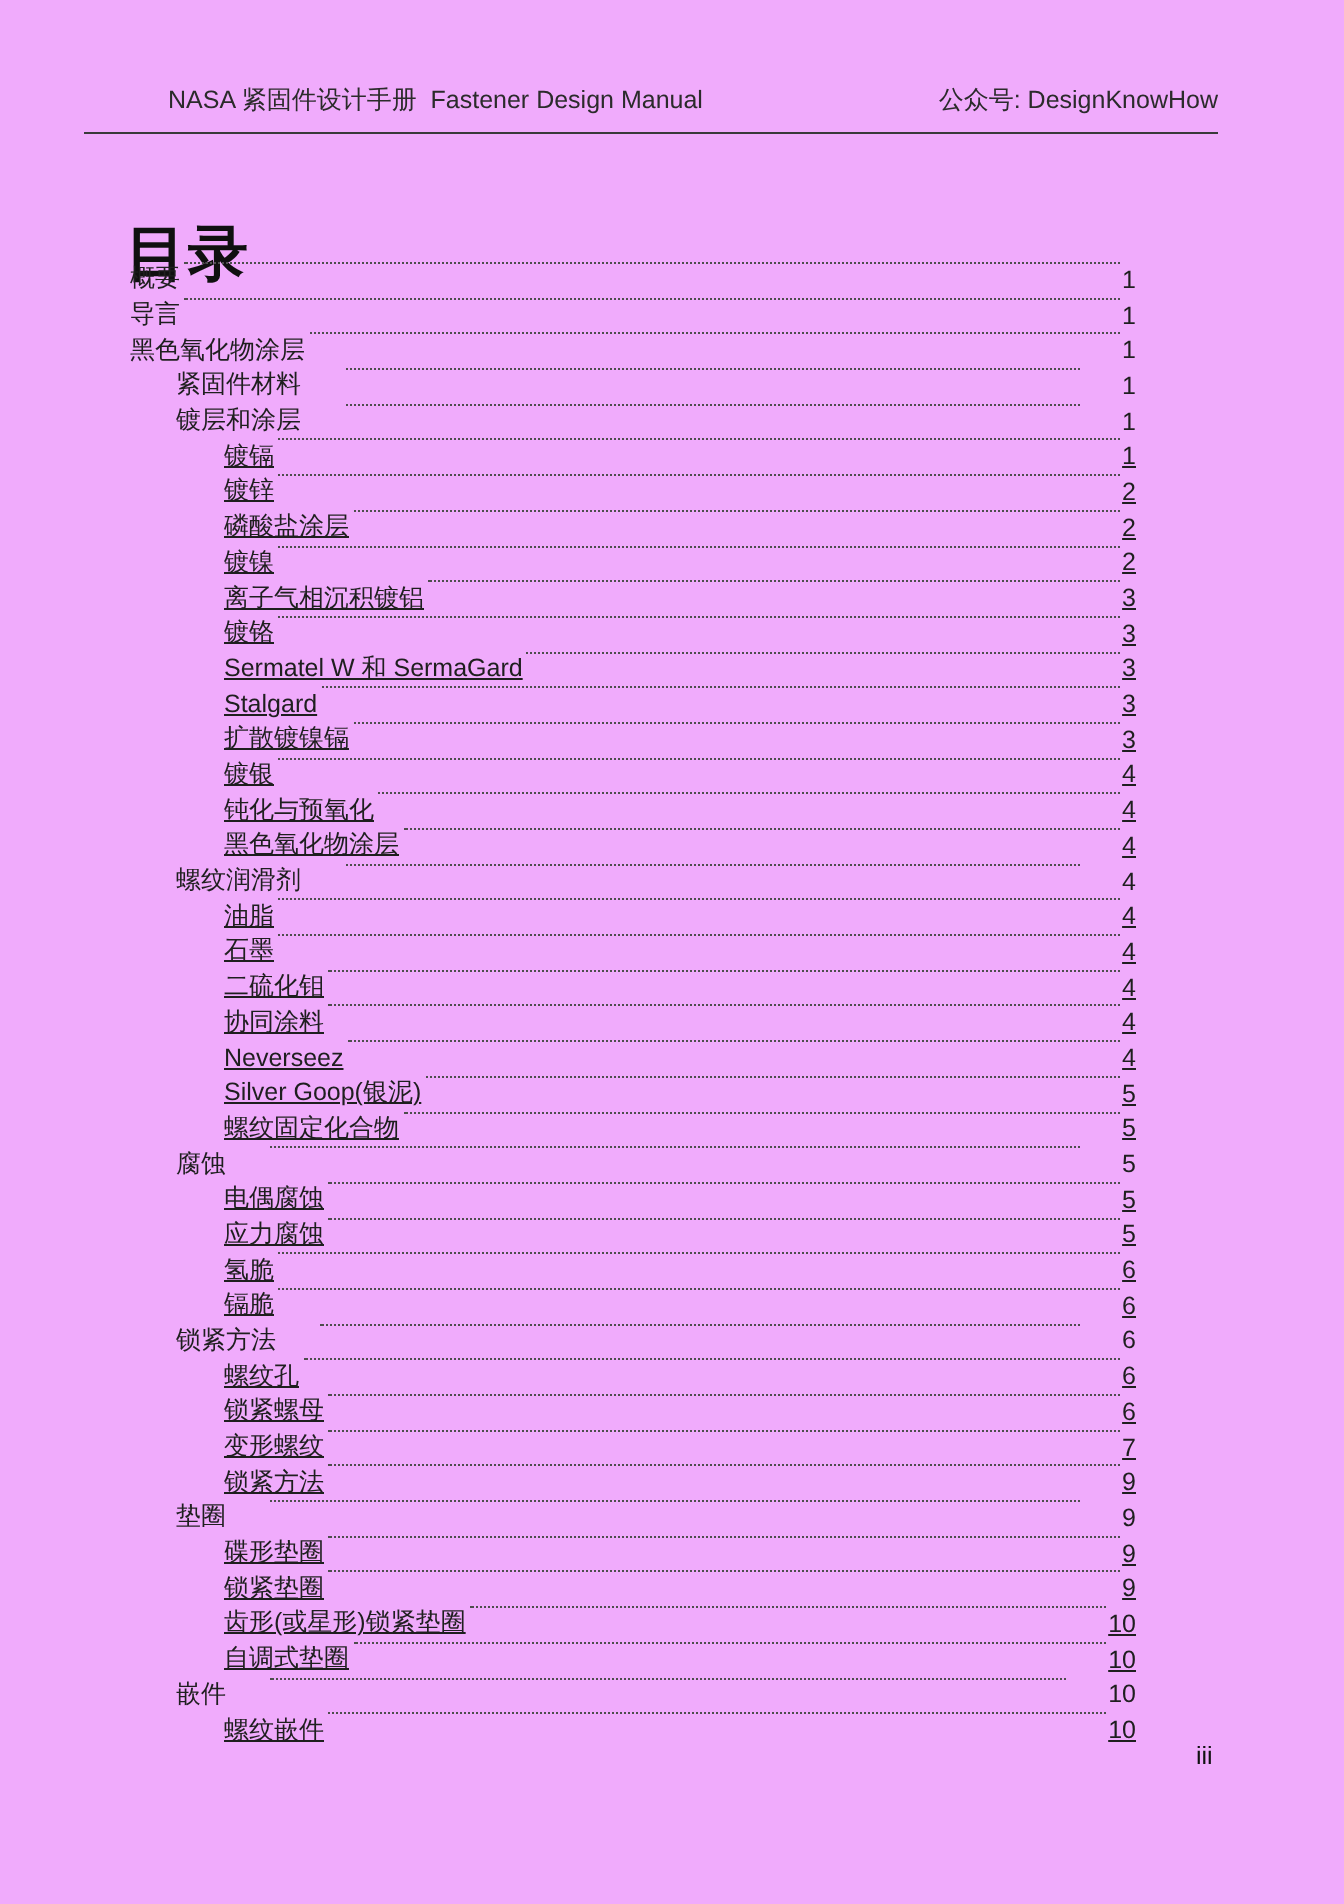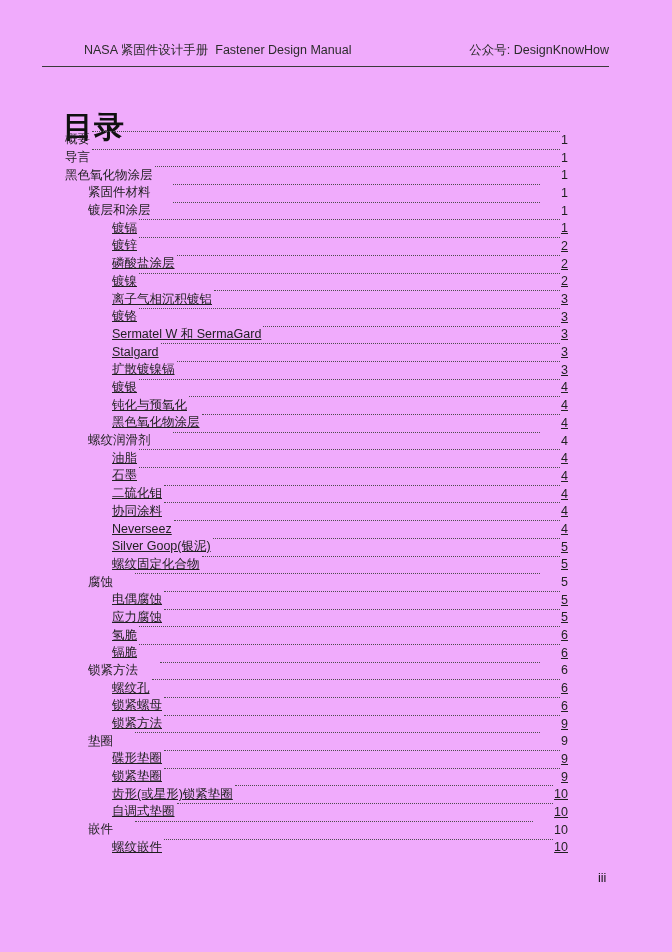--- a/index.html
+++ b/index.html
@@ -211,20 +211,25 @@
         <span class="label">螺纹孔</span>
         <span class="leader"></span>
         <span class="pagenum">6</span>
       </div>
       <div class="toc-row lv2">
         <span class="label">锁紧螺母</span>
         <span class="leader"></span>
         <span class="pagenum">6</span>
       </div>
       <div class="toc-row lv2">
+        <span class="label">变形螺纹</span>
+        <span class="leader"></span>
+        <span class="pagenum">7</span>
+      </div>
+      <div class="toc-row lv2">
         <span class="label">锁紧方法</span>
         <span class="leader"></span>
         <span class="pagenum">9</span>
       </div>
       <div class="toc-row lv1">
         <span class="label">垫圈</span>
         <span class="leader"></span>
         <span class="pagenum">9</span>
       </div>
       <div class="toc-row lv2">

